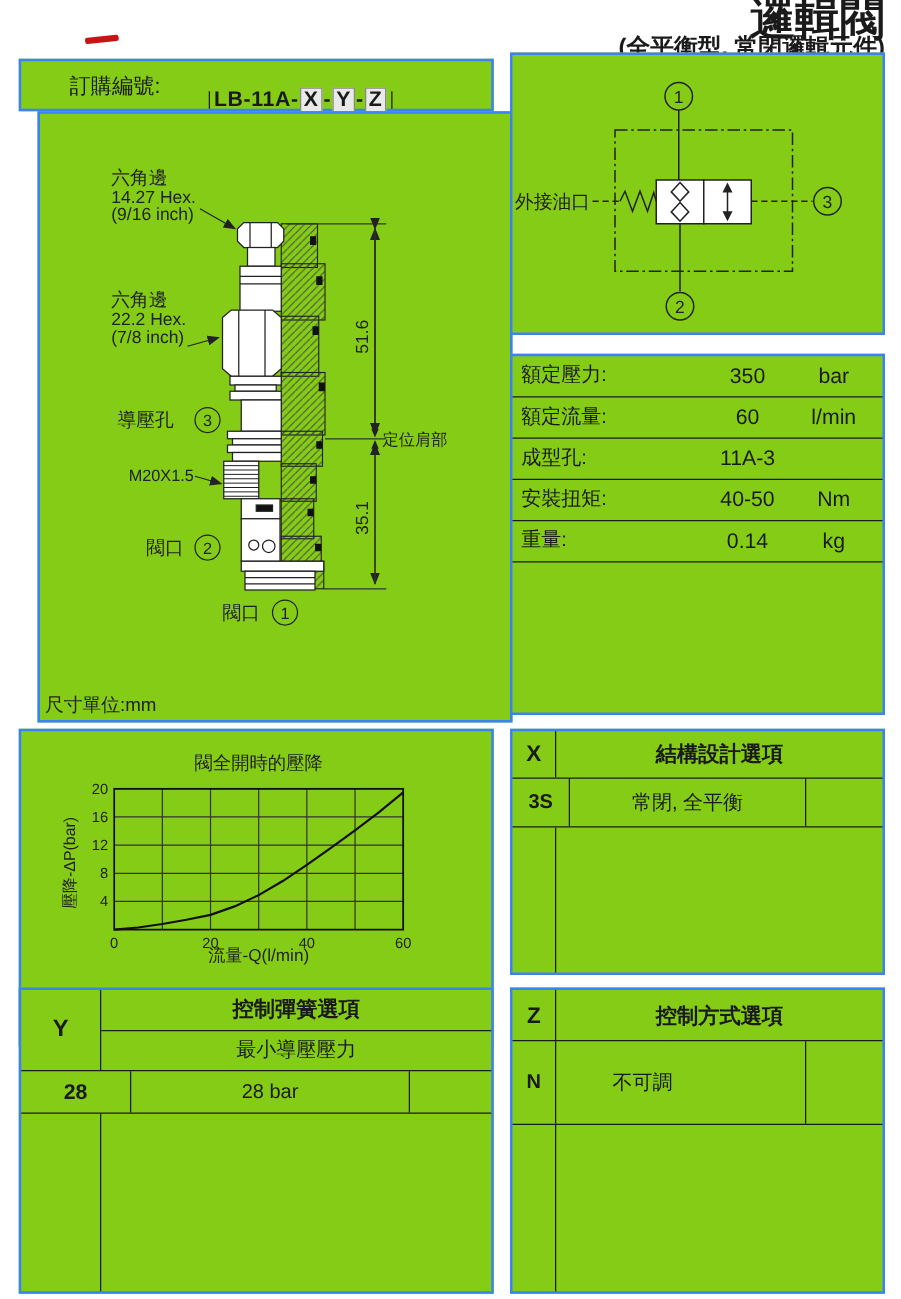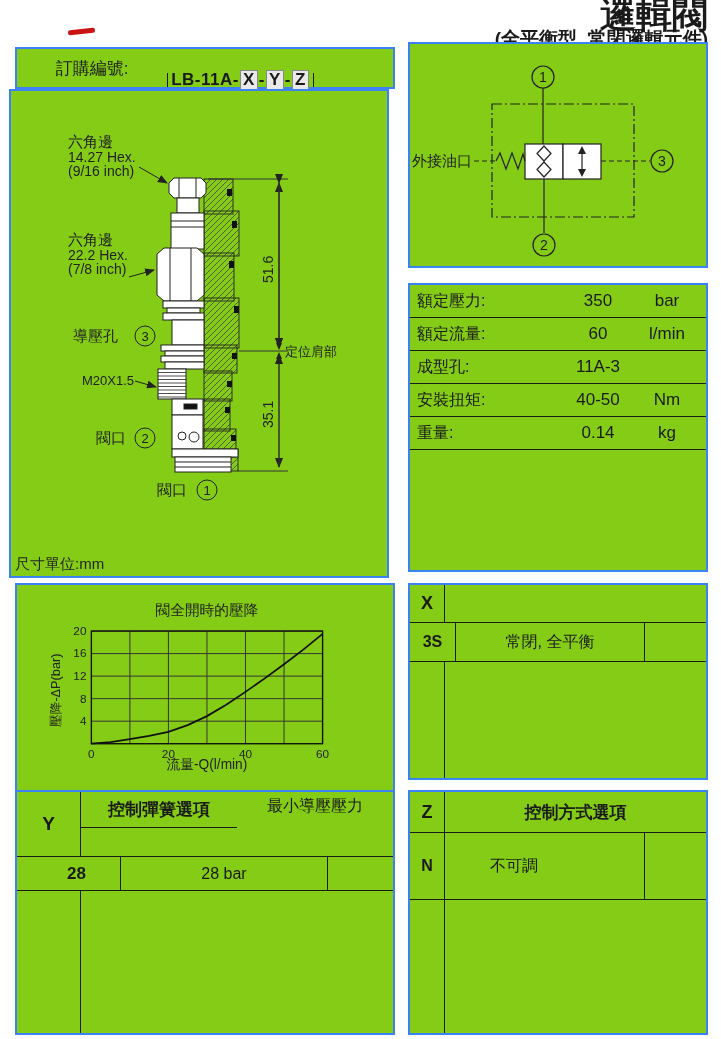--- a/index.html
+++ b/index.html
@@ -11,21 +11,21 @@
   .page-sub{font-size:19px;font-weight:bold;line-height:17px;}
   .red-mark{position:absolute;left:68px;top:29px;width:27px;height:5px;background:#c81414;transform:rotate(-6deg);border-radius:2px;}
   
   .order{left:15px;top:47px;width:380px;height:42px;display:flex;}
   .order-cell{box-sizing:border-box;display:flex;align-items:center;justify-content:center;}
   .order-label{width:150px;font-size:17px;}
   .order-code{width:147px;border-left:1.5px solid #1c1c1c;border-right:1.5px solid #1c1c1c;font-size:17px;font-weight:bold;letter-spacing:.5px;margin-top:24px;}
   .order-rest{flex:1;}
   .code-box{display:inline-block;border:1px solid #888;background:#e9e9e9;padding:0 2px;margin:0 1px;line-height:18px;}
   
-  .drawing{left:9px;top:89px;width:380px;height:489px;}
+  .drawing{left:30px;top:89px;width:380px;height:489px;}
   .schematic{left:408px;top:42px;width:300px;height:226px;}
   .specsbox{left:408px;top:283px;width:300px;height:289px;}
   .chartbox{left:15px;top:583px;width:380px;height:254px;}
   .optx{left:408px;top:583px;width:300px;height:197px;}
   .opty{left:15px;top:790px;width:380px;height:245px;}
   .optz{left:408px;top:790px;width:300px;height:245px;}
   svg{display:block;}
   svg text{font-family:"Liberation Sans","DejaVu Sans",sans-serif;fill:#222;}
   
   .spec-title{height:26px;border-bottom:1px solid #1c1c1c;font-weight:bold;font-size:17px;text-align:center;line-height:26px;}
@@ -265,41 +265,42 @@
         <text x="69" y="51" text-anchor="end">20</text>
       </g>
   <text x="192" y="188" text-anchor="middle" font-size="14">流量-Q(l/min)</text>
   <text transform="translate(42,145) rotate(-90)" font-size="13">壓降-ΔP(bar)</text>
 </svg>
 </div>
 
 <div class="box opt optx">
   <div class="opt-head" style="height:37px;">
     <div class="opt-code" style="width:35px;">X</div>
+    <div class="opt-title">結構設計選項</div>
   </div>
   <div class="opt-row" style="height:38px;">
     <div class="opt-code" style="width:46px;font-size:16px;">3S</div>
     <div class="opt-desc">常閉, 全平衡</div>
     <div class="opt-endcell" style="width:62px;"></div>
   </div>
   <div class="opt-fill">
     <div class="opt-fill-left" style="width:35px;"></div>
   </div>
 </div>
 
 <div class="box opt opty">
   <div style="display:flex;height:64px;">
     <div class="opt-code" style="width:64px;font-size:19px;">Y</div>
-    <div style="flex:1;display:flex;flex-direction:row;text-align:right;">
+    <div style="flex:1;display:flex;flex-direction:column;text-align:right;">
       <div class="opt-title" style="height:35px;border-bottom:1px solid #1c1c1c;">控制彈簧選項</div>
       <div class="opt-desc" style="height:28px;">最小導壓壓力</div>
     </div>
   </div>
   <div class="opt-row" style="height:33px;border-top:1px solid #1c1c1c;">
-    <div class="opt-code" style="width:88px;font-size:17px;margin-left:16px;">28</div>
+    <div class="opt-code" style="width:88px;font-size:17px;">28</div>
     <div class="opt-desc">28 bar</div>
     <div class="opt-endcell" style="width:66px;"></div>
   </div>
   <div class="opt-fill">
     <div class="opt-fill-left" style="width:64px;"></div>
   </div>
 </div>
 
 <div class="box opt optz">
   <div class="opt-head" style="height:40px;">

